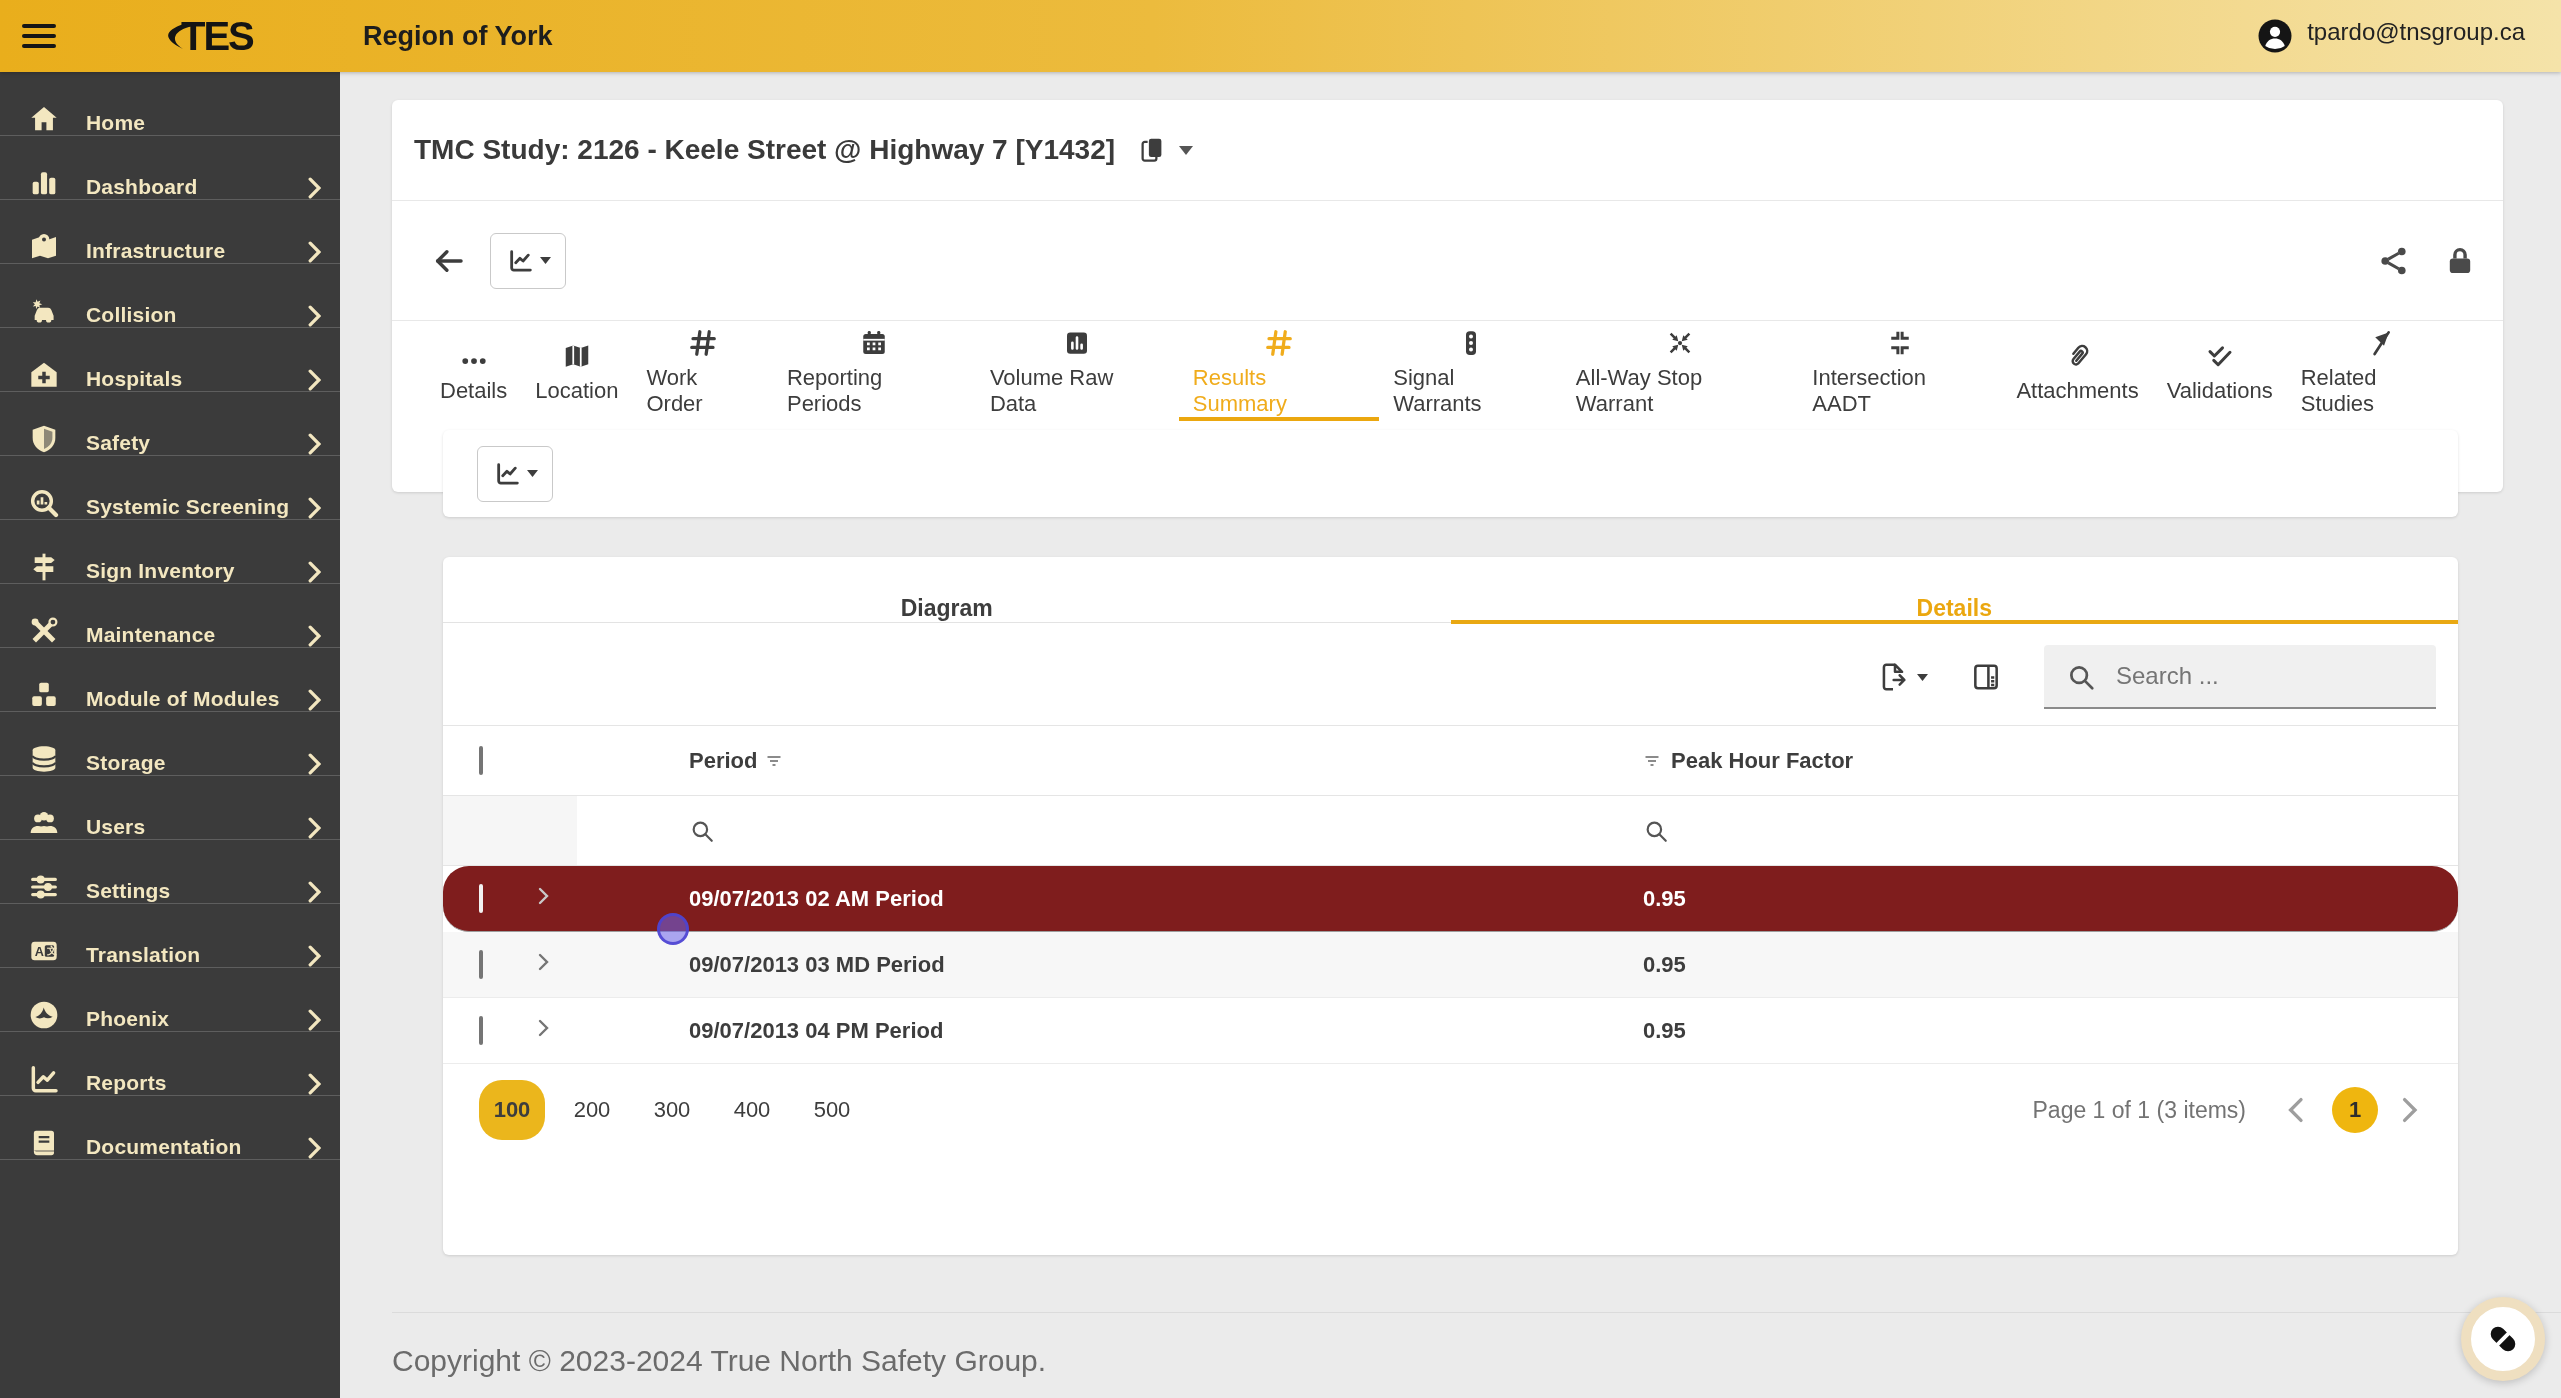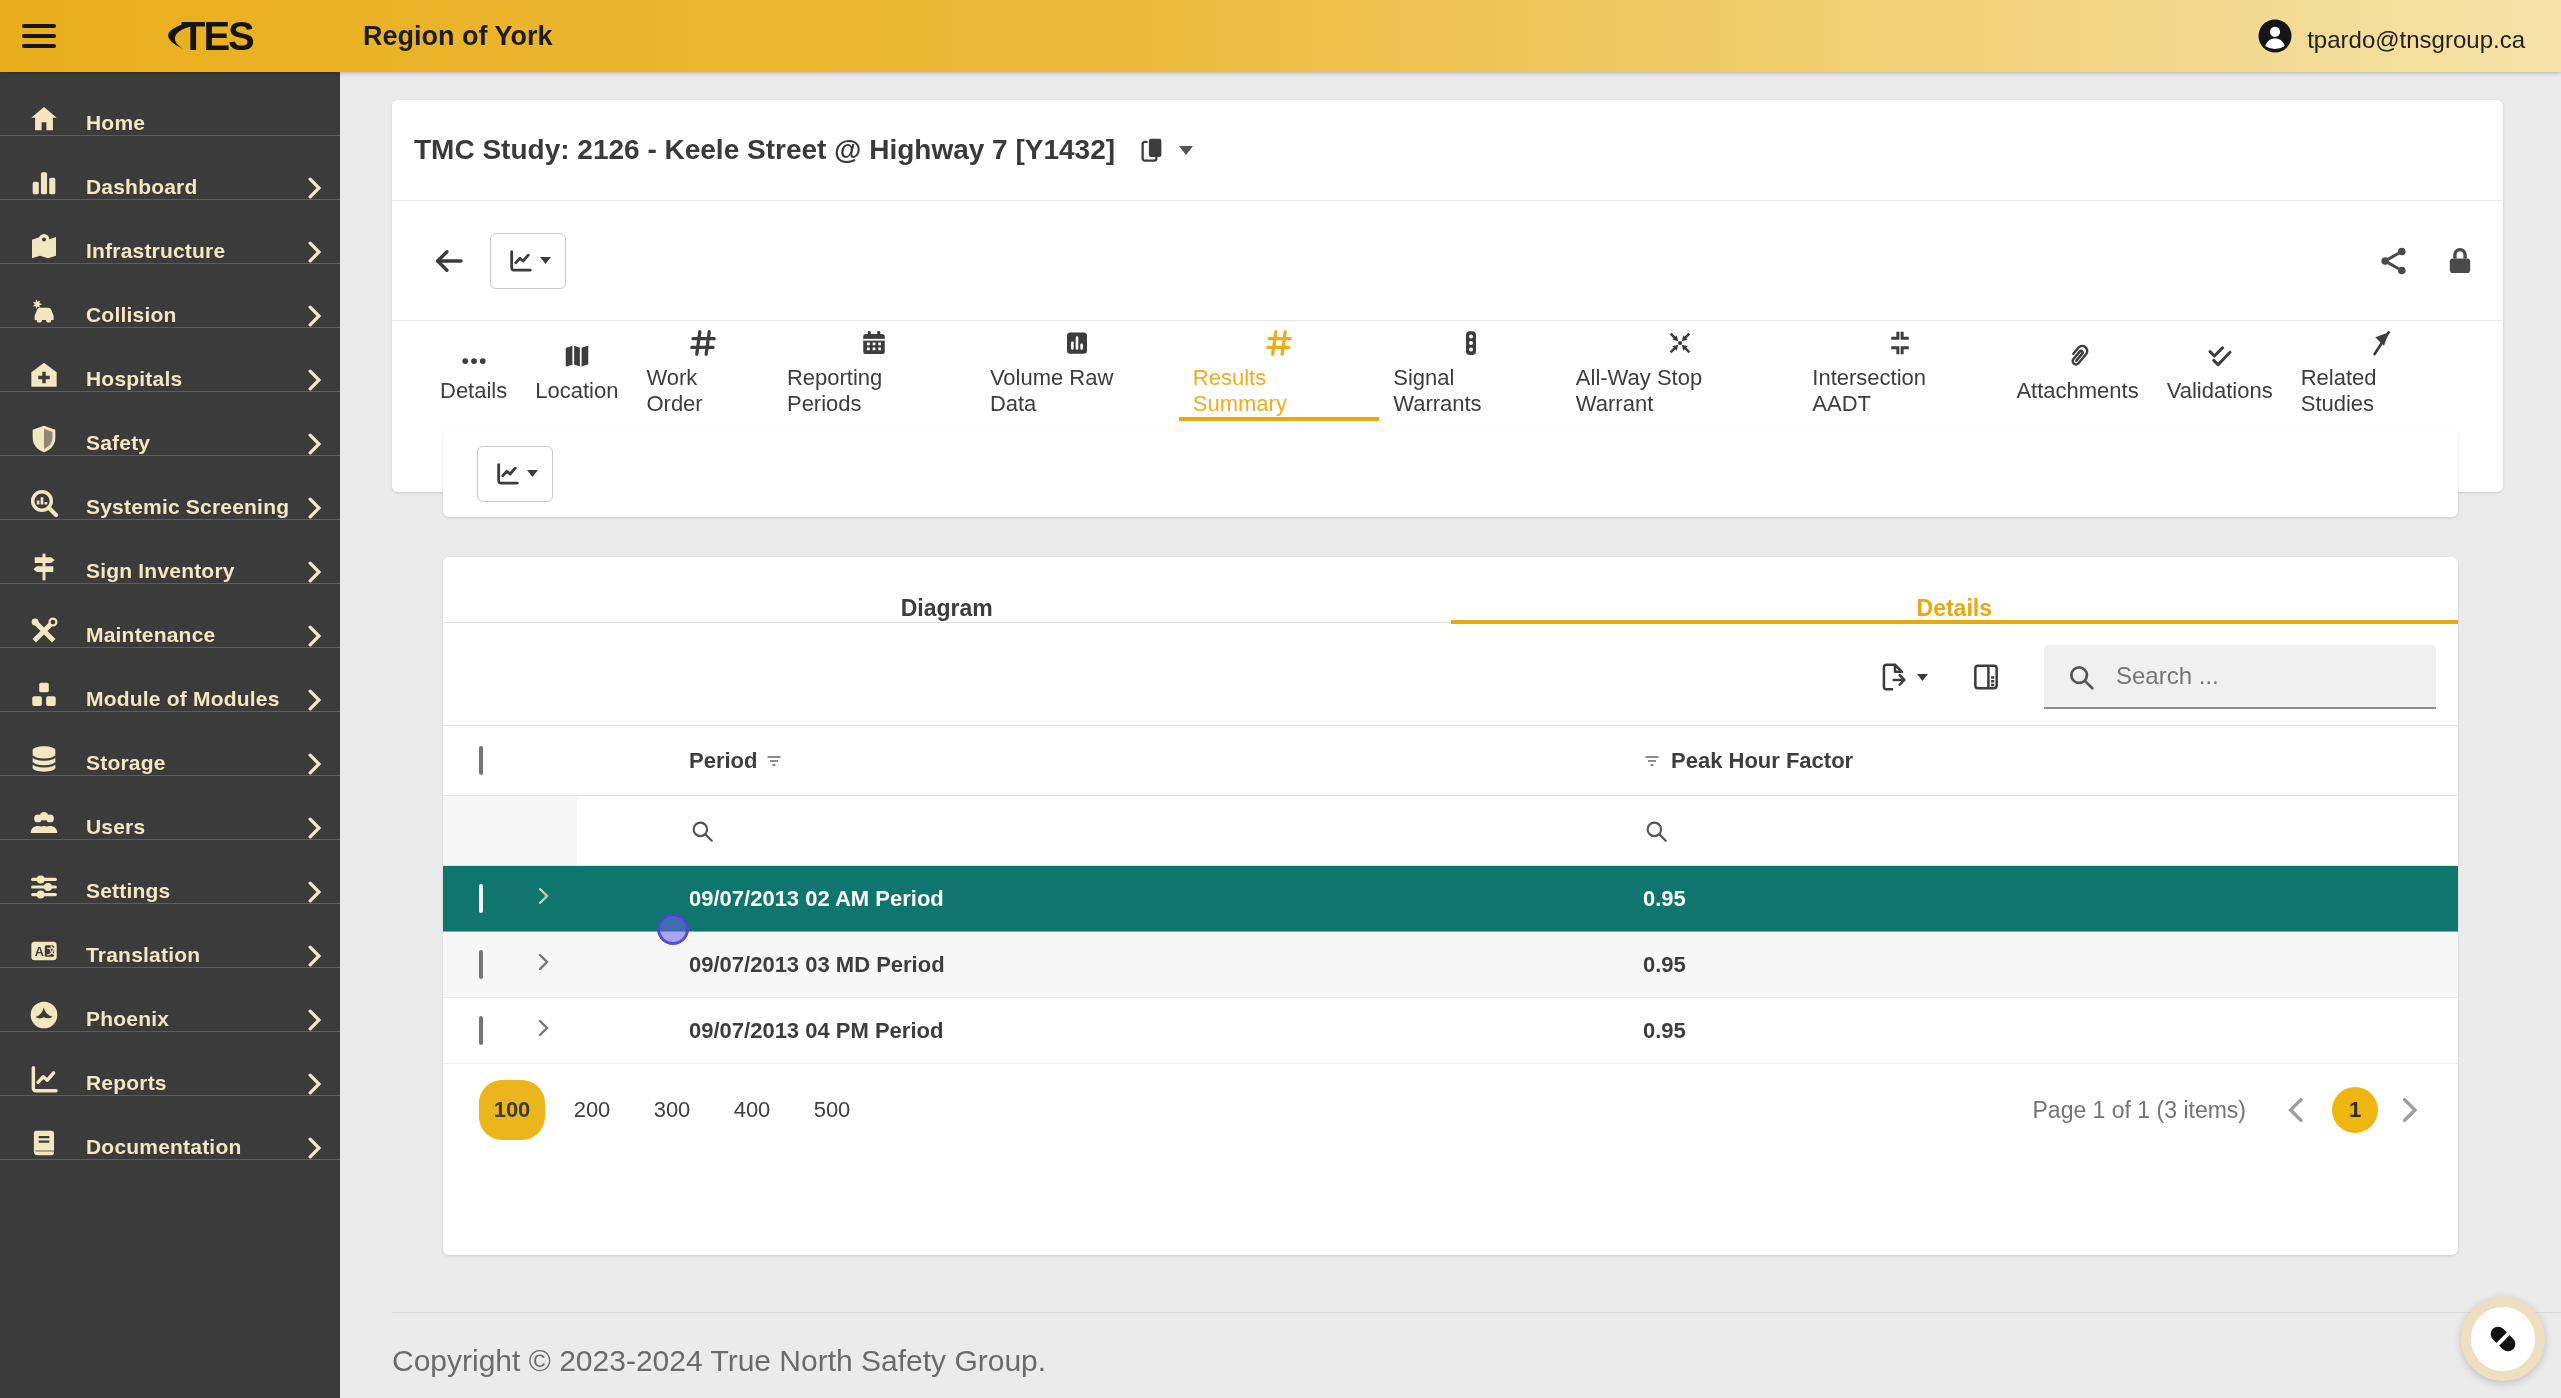--- a/index.html
+++ b/index.html
@@ -12,21 +12,21 @@
   .topbar{
     position:absolute; top:0; left:0; width:2561px; height:72px;
     background:linear-gradient(90deg,#E9AE1C 0%,#ECBB3D 45%,#F5E3A9 100%);
     display:flex; align-items:center; padding-left:22px; z-index:30;
     box-shadow:0 1px 4px rgba(0,0,0,.25);
   }
   .hamburger{ width:34px; display:flex; flex-direction:column; gap:6px; cursor:pointer;}
   .hamburger span{ display:block; height:4px; background:#161616; border-radius:2px;}
   .logo{ margin-left:95px; display:flex; align-items:center; }
   .region-title{ margin-left:82px; font-size:27px; font-weight:bold; color:#1d1d1d; }
-  .top-right{ margin-left:auto; display:flex; align-items:flex-end; gap:14px; padding-right:36px;}
+  .top-right{ margin-left:auto; display:flex; align-items:flex-start; gap:14px; padding-right:36px;}
   .email{ font-size:24px; color:#222; }
   
   .sidebar{
     position:absolute; top:72px; left:0; width:340px; height:1326px;
     background:#3B3B3B; z-index:20;
   }
   .side-item{
     height:64px; display:flex; align-items:flex-end; padding-left:28px;
     border-bottom:1px solid rgba(255,255,255,.18); position:relative; cursor:pointer;
     color:#F3E7C0;
@@ -82,21 +82,21 @@
   
   .dtable{ margin-top:10px; border-top:1px solid #E5E5E5; }
   .trow{ display:grid; grid-template-columns:70px 64px 1fr 815px; align-items:center; }
   .thead{ height:70px; border-bottom:1px solid #E5E5E5; font-size:22px; font-weight:bold; color:#3D3D3D;}
   .tfilter{ height:70px; border-bottom:1px solid #E5E5E5; }
   .tfilter .cell-gray{ background:#F6F6F6; height:100%; }
   .tdata{ height:66px; font-size:22px; border-bottom:1px solid #ECECEC; cursor:pointer; }
   .tdata .period{ font-weight:bold; }
   .tdata .phf{ font-weight:bold; }
   .row-alt{ background:#F7F7F7; }
-  .row-selected{ background:#0f766e; color:#FFFFFF; border-bottom:1px solid #9E9E9E;}
+  .row-selected{ background:#7f1d1d; color:#FFFFFF; border-bottom:1px solid #9E9E9E;border-radius:26px;}
   .cell-period{ padding-left:112px; display:flex; align-items:center; gap:8px; position:relative;}
   .cell-phf{ display:flex; align-items:center; gap:10px; }
   .checkbox{ width:26px; height:26px; border:2px solid #757575; border-radius:4px; margin-left:36px; cursor:pointer;}
   .row-selected .checkbox{ border-color:#F2F2F2; }
   .expander{ width:24px; height:24px; display:inline-flex; margin-left:18px; cursor:pointer;}
   .filter-icn{ display:inline-flex; }
   
   .pager{ margin-top:22px; height:48px; display:flex; align-items:center; padding:0 36px; }
   .sizes{ display:flex; align-items:center; gap:14px; }
   .size-pill{ min-width:66px; height:60px; border-radius:23px; display:flex; align-items:center;

